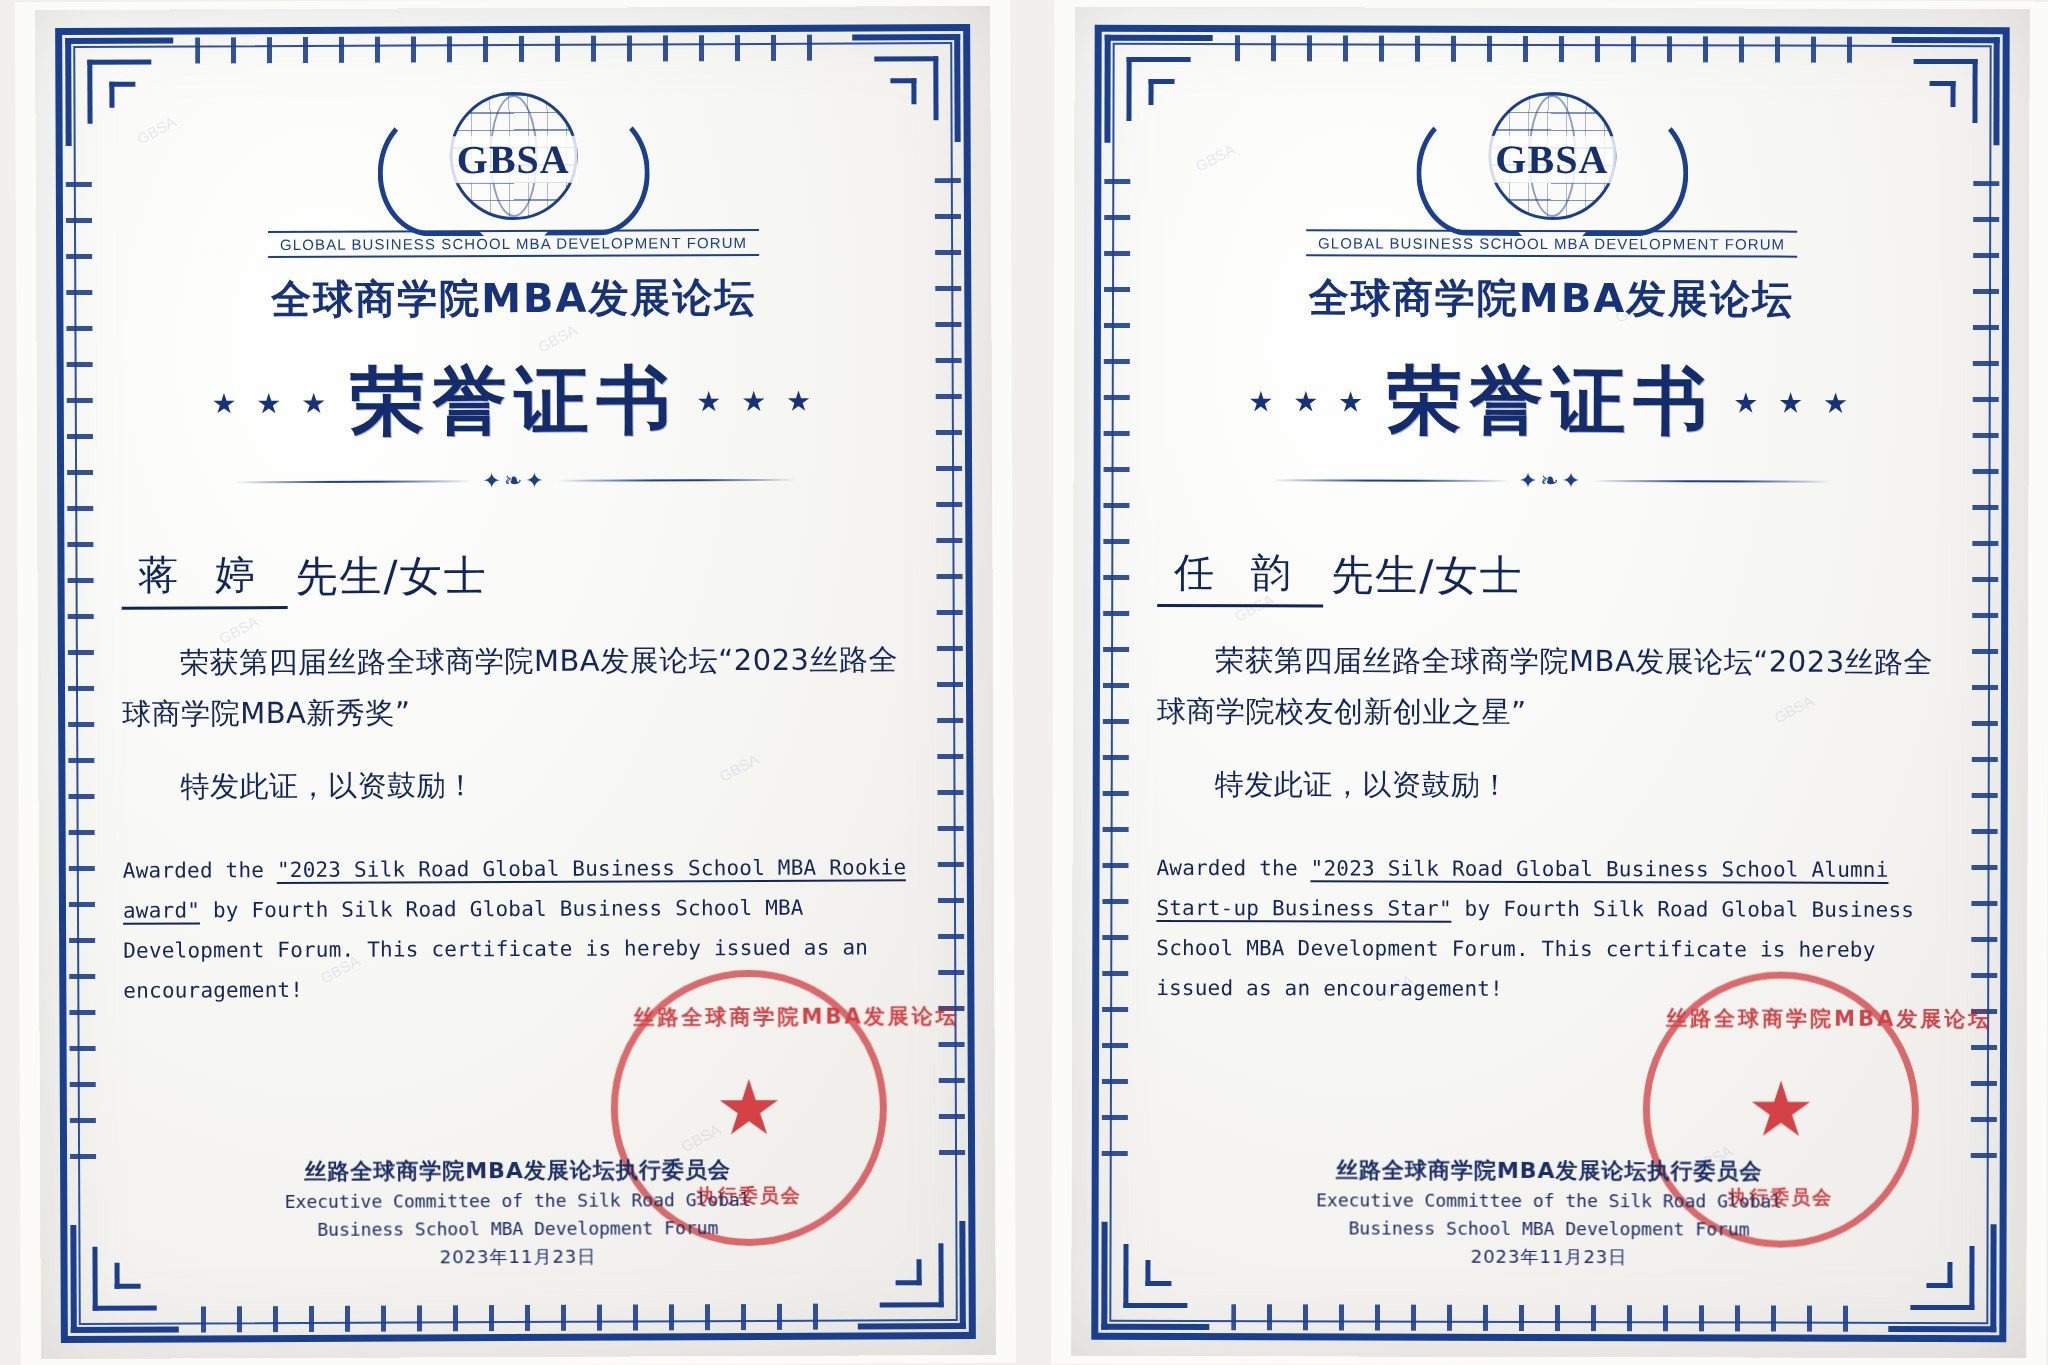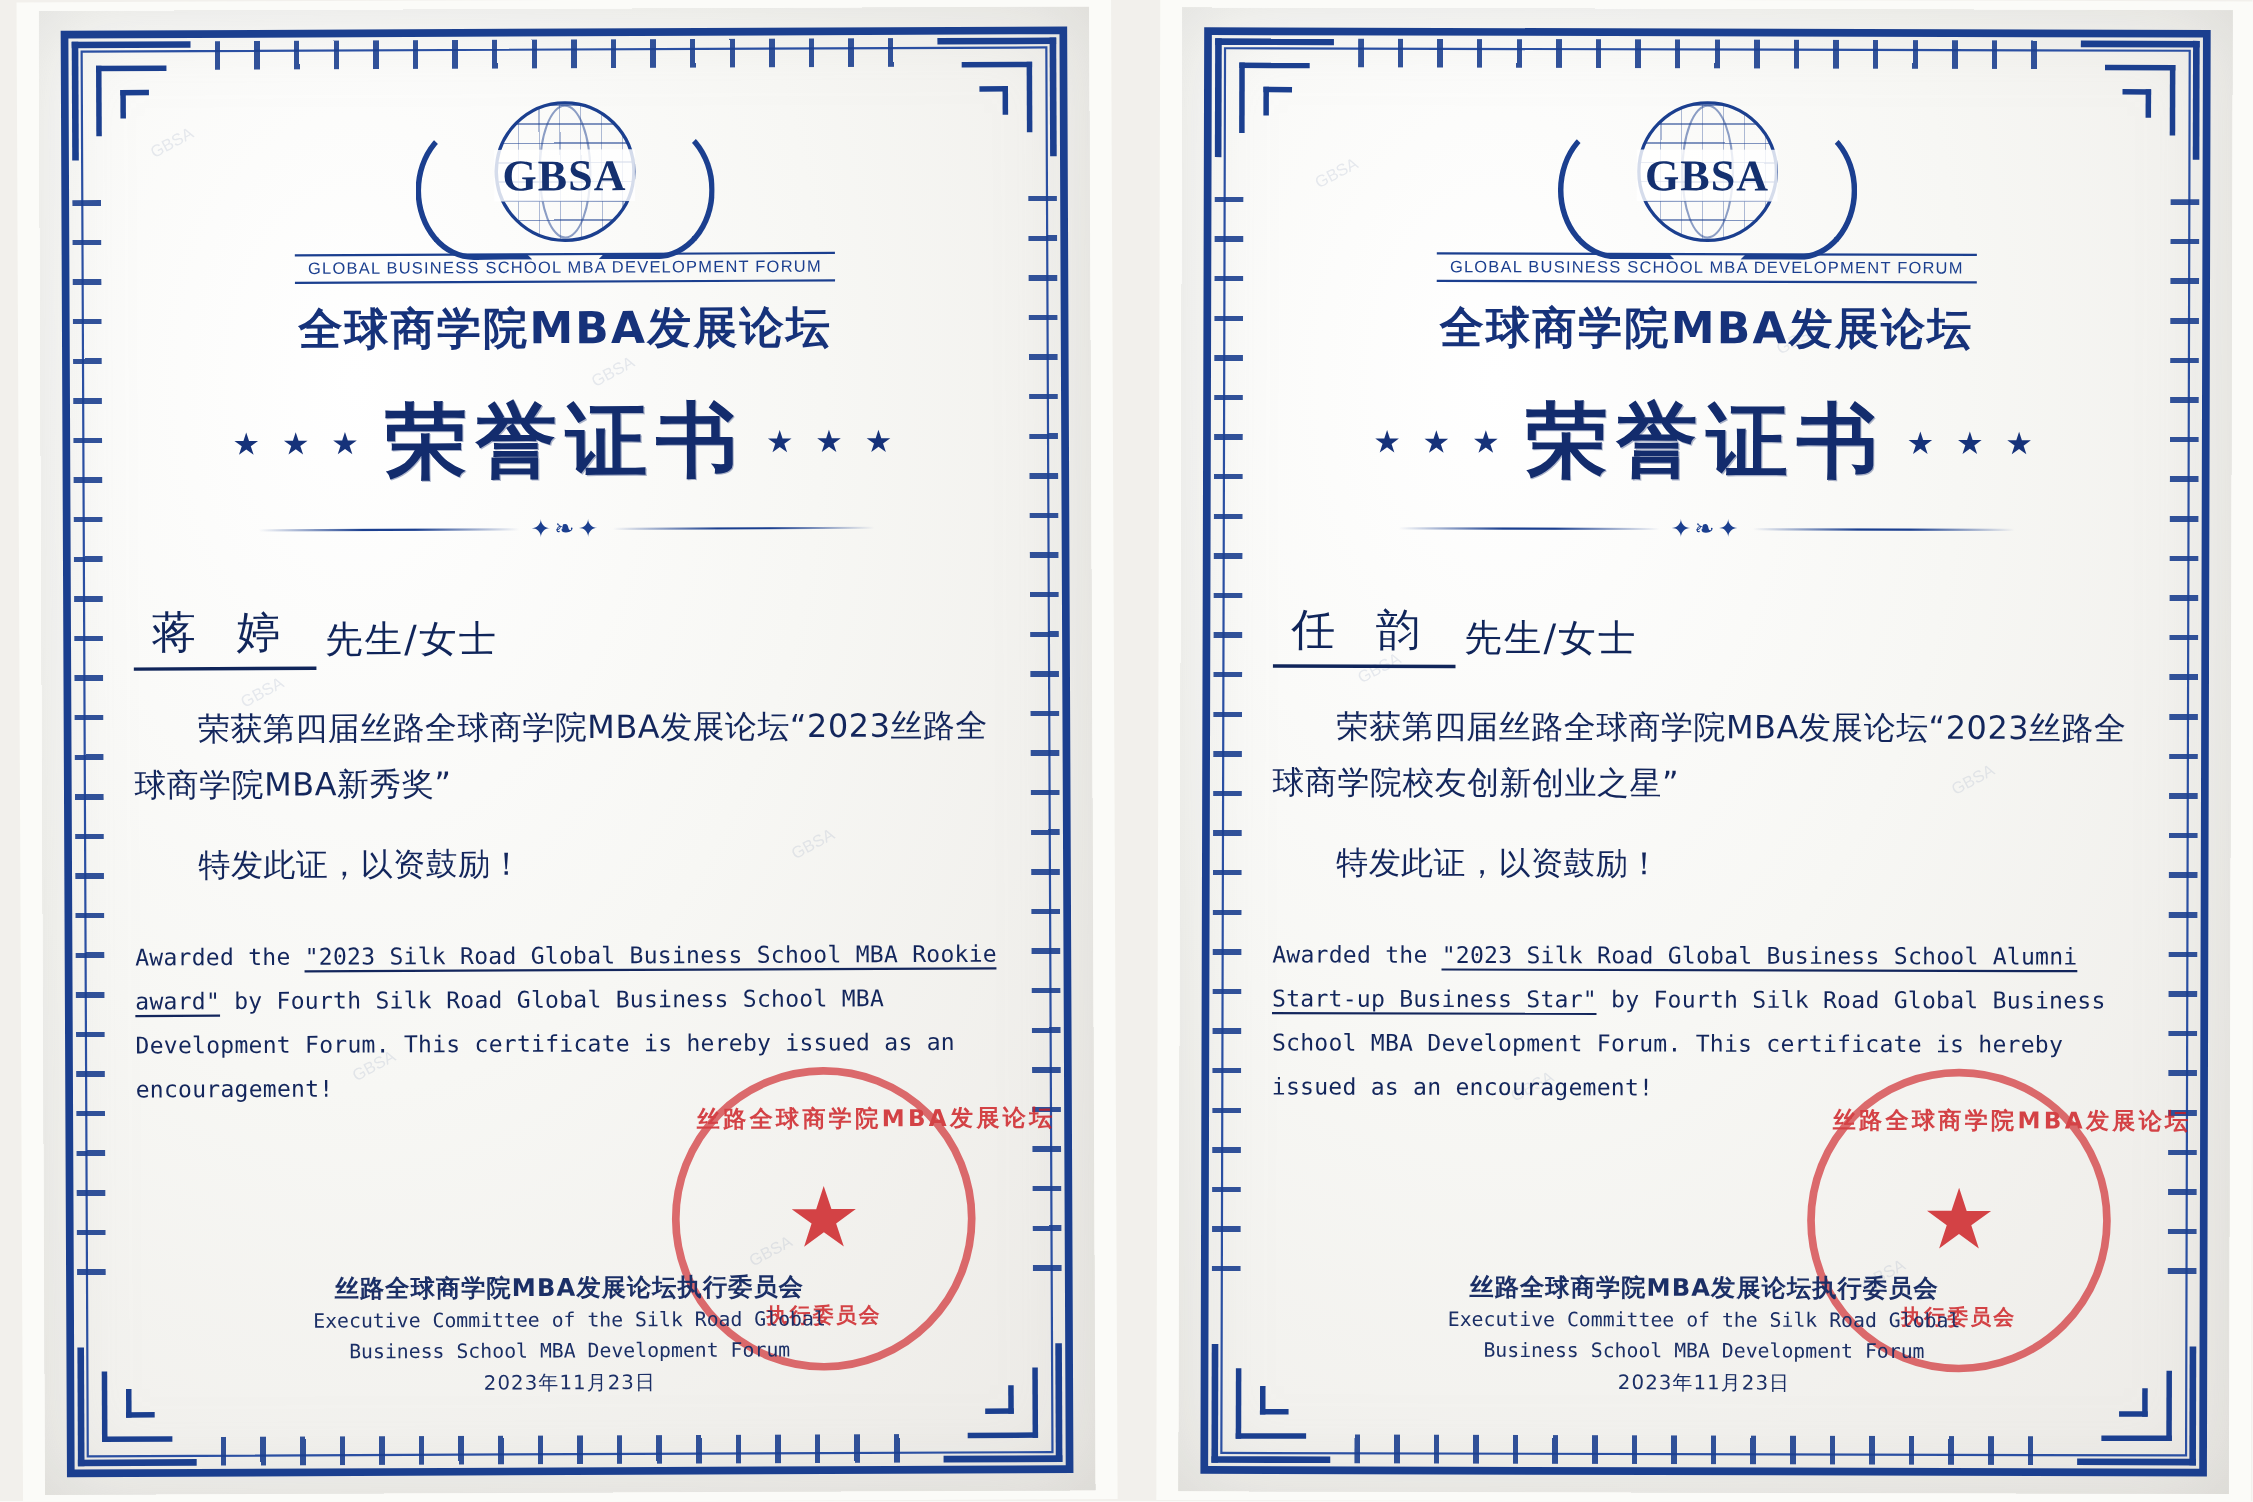--- a/index.html
+++ b/index.html
@@ -226,21 +226,21 @@
     font-size: 40px;
     letter-spacing: 12px;
     color: #10255a;
     border-bottom: 3px solid #10255a;
     padding: 0 10px 4px 6px;
     min-width: 150px;
     text-align: center;
   }
   .salutation {
     font-family: "DejaVu Sans", sans-serif;
-    font-size: 34px;
+    font-size: 42px;
     color: #10255a;
     padding-bottom: 4px;
     letter-spacing: 2px;
   }
   .para-cn {
     font-family: "DejaVu Sans", sans-serif;
     font-size: 29px;
     line-height: 1.75;
     color: #13265c;
     margin-top: 28px;

